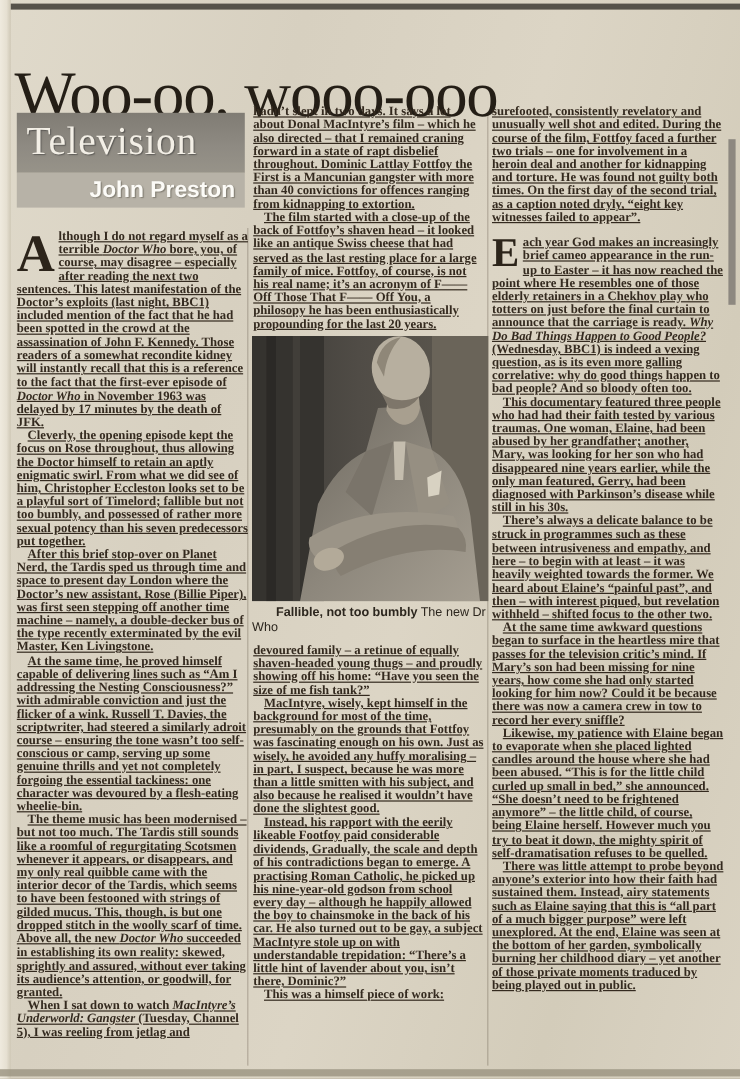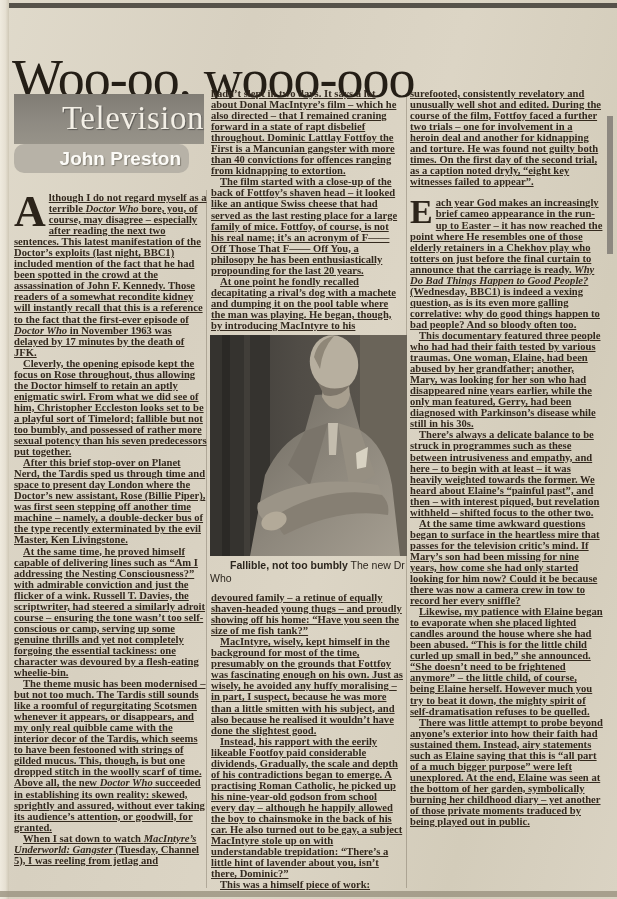--- a/index.html
+++ b/index.html
@@ -22,23 +22,23 @@
   .colrule.r2{left:406px;top:95px;height:793px;}
 
   .col{position:absolute;top:88px;width:193px;font-size:10.6px;line-height:11.05px;font-weight:700;color:#342a1f;}
   .col1{left:14px;top:94px;}
   .col2{left:211px;}
   .col3{left:410px;}
 
   .section-box{height:50px;background:linear-gradient(180deg,#807c74 0%,#8e8a82 55%,#979389 100%);
     display:flex;align-items:center;padding-left:8px;box-sizing:border-box;width:190px;}
   .section-box .sec-label{color:#f3efe6;font-size:33px;font-weight:400;letter-spacing:.5px;
-    text-shadow:1px 1px 1px rgba(40,40,40,.5);margin-left:40px;}
-  .byline-box{height:29px;width:175px;background:#b7b2a7;display:flex;align-items:center;
-    justify-content:flex-end;padding-right:8px;box-sizing:border-box;border-radius:10px;}
+    text-shadow:1px 1px 1px rgba(40,40,40,.5);}
+  .byline-box{height:29px;width:190px;background:#b7b2a7;display:flex;align-items:center;
+    justify-content:flex-end;padding-right:8px;box-sizing:border-box;}
   .byline-box .byline{color:#fcfbf7;font-family:"Liberation Sans",sans-serif;font-size:19px;
     text-shadow:1px 1px 1px rgba(90,85,75,.55);}
   .body-start{margin-top:19px;}
 
   p.art{margin:0;text-indent:9px;text-decoration:underline;}
   p.art.noindent{text-indent:0;}
   p.art.gap-top{margin-top:10px;}
   p.art i{font-style:italic;}
   .dropcap{float:left;font-weight:700;color:#2c241a;padding-right:3px;position:relative;}
   .dropcap.big{font-size:44px;line-height:36px;padding-top:2px;}
@@ -77,21 +77,20 @@
         <p class="art">At the same time, he proved himself capable of delivering lines such as “Am I addressing the Nesting Consciousness?” with admirable conviction and just the flicker of a wink. Russell T. Davies, the scriptwriter, had steered a similarly adroit course – ensuring the tone wasn’t too self-conscious or camp, serving up some genuine thrills and yet not completely forgoing the essential tackiness: one character was devoured by a flesh-eating wheelie-bin.</p>
         <p class="art">The theme music has been modernised – but not too much. The Tardis still sounds like a roomful of regurgitating Scotsmen whenever it appears, or disappears, and my only real quibble came with the interior decor of the Tardis, which seems to have been festooned with strings of gilded mucus. This, though, is but one dropped stitch in the woolly scarf of time. Above all, the new <i>Doctor Who</i> succeeded in establishing its own reality: skewed, sprightly and assured, without ever taking its audience’s attention, or goodwill, for granted.</p>
         <p class="art">When I sat down to watch <i>MacIntyre’s Underworld: Gangster</i> (Tuesday, Channel 5), I was reeling from jetlag and</p>
       </div>
   </div>
 
   <div class="col col2">
     <div>
         <p class="art noindent">hadn’t slept in two days. It says a lot about Donal MacIntyre’s film – which he also directed – that I remained craning forward in a state of rapt disbelief throughout. Dominic Lattlay Fottfoy the First is a Mancunian gangster with more than 40 convictions for offences ranging from kidnapping to extortion.</p>
         <p class="art">The film started with a close-up of the back of Fottfoy’s shaven head – it looked like an antique Swiss cheese that had served as the last resting place for a large family of mice. Fottfoy, of course, is not his real name; it’s an acronym of F—— Off Those That F—— Off You, a philosopy he has been enthusiastically propounding for the last 20 years.</p>
-        <p class="art">At one point he fondly recalled decapitating a rival’s dog with a machete and dumping it on the pool table where the man was playing. He began, though, by introducing MacIntyre to his</p>
       </div>
     <div class="figure">
       <svg class="photo" viewBox="0 0 197 221" xmlns="http://www.w3.org/2000/svg">
         <defs>
           <linearGradient id="bgph" x1="0" y1="0" x2="1" y2="0">
             <stop offset="0" stop-color="#3c3a36"></stop>
             <stop offset="0.45" stop-color="#504c46"></stop>
             <stop offset="1" stop-color="#5e5950"></stop>
           </linearGradient>
           <linearGradient id="jkt" x1="0" y1="0" x2="1" y2="1">

